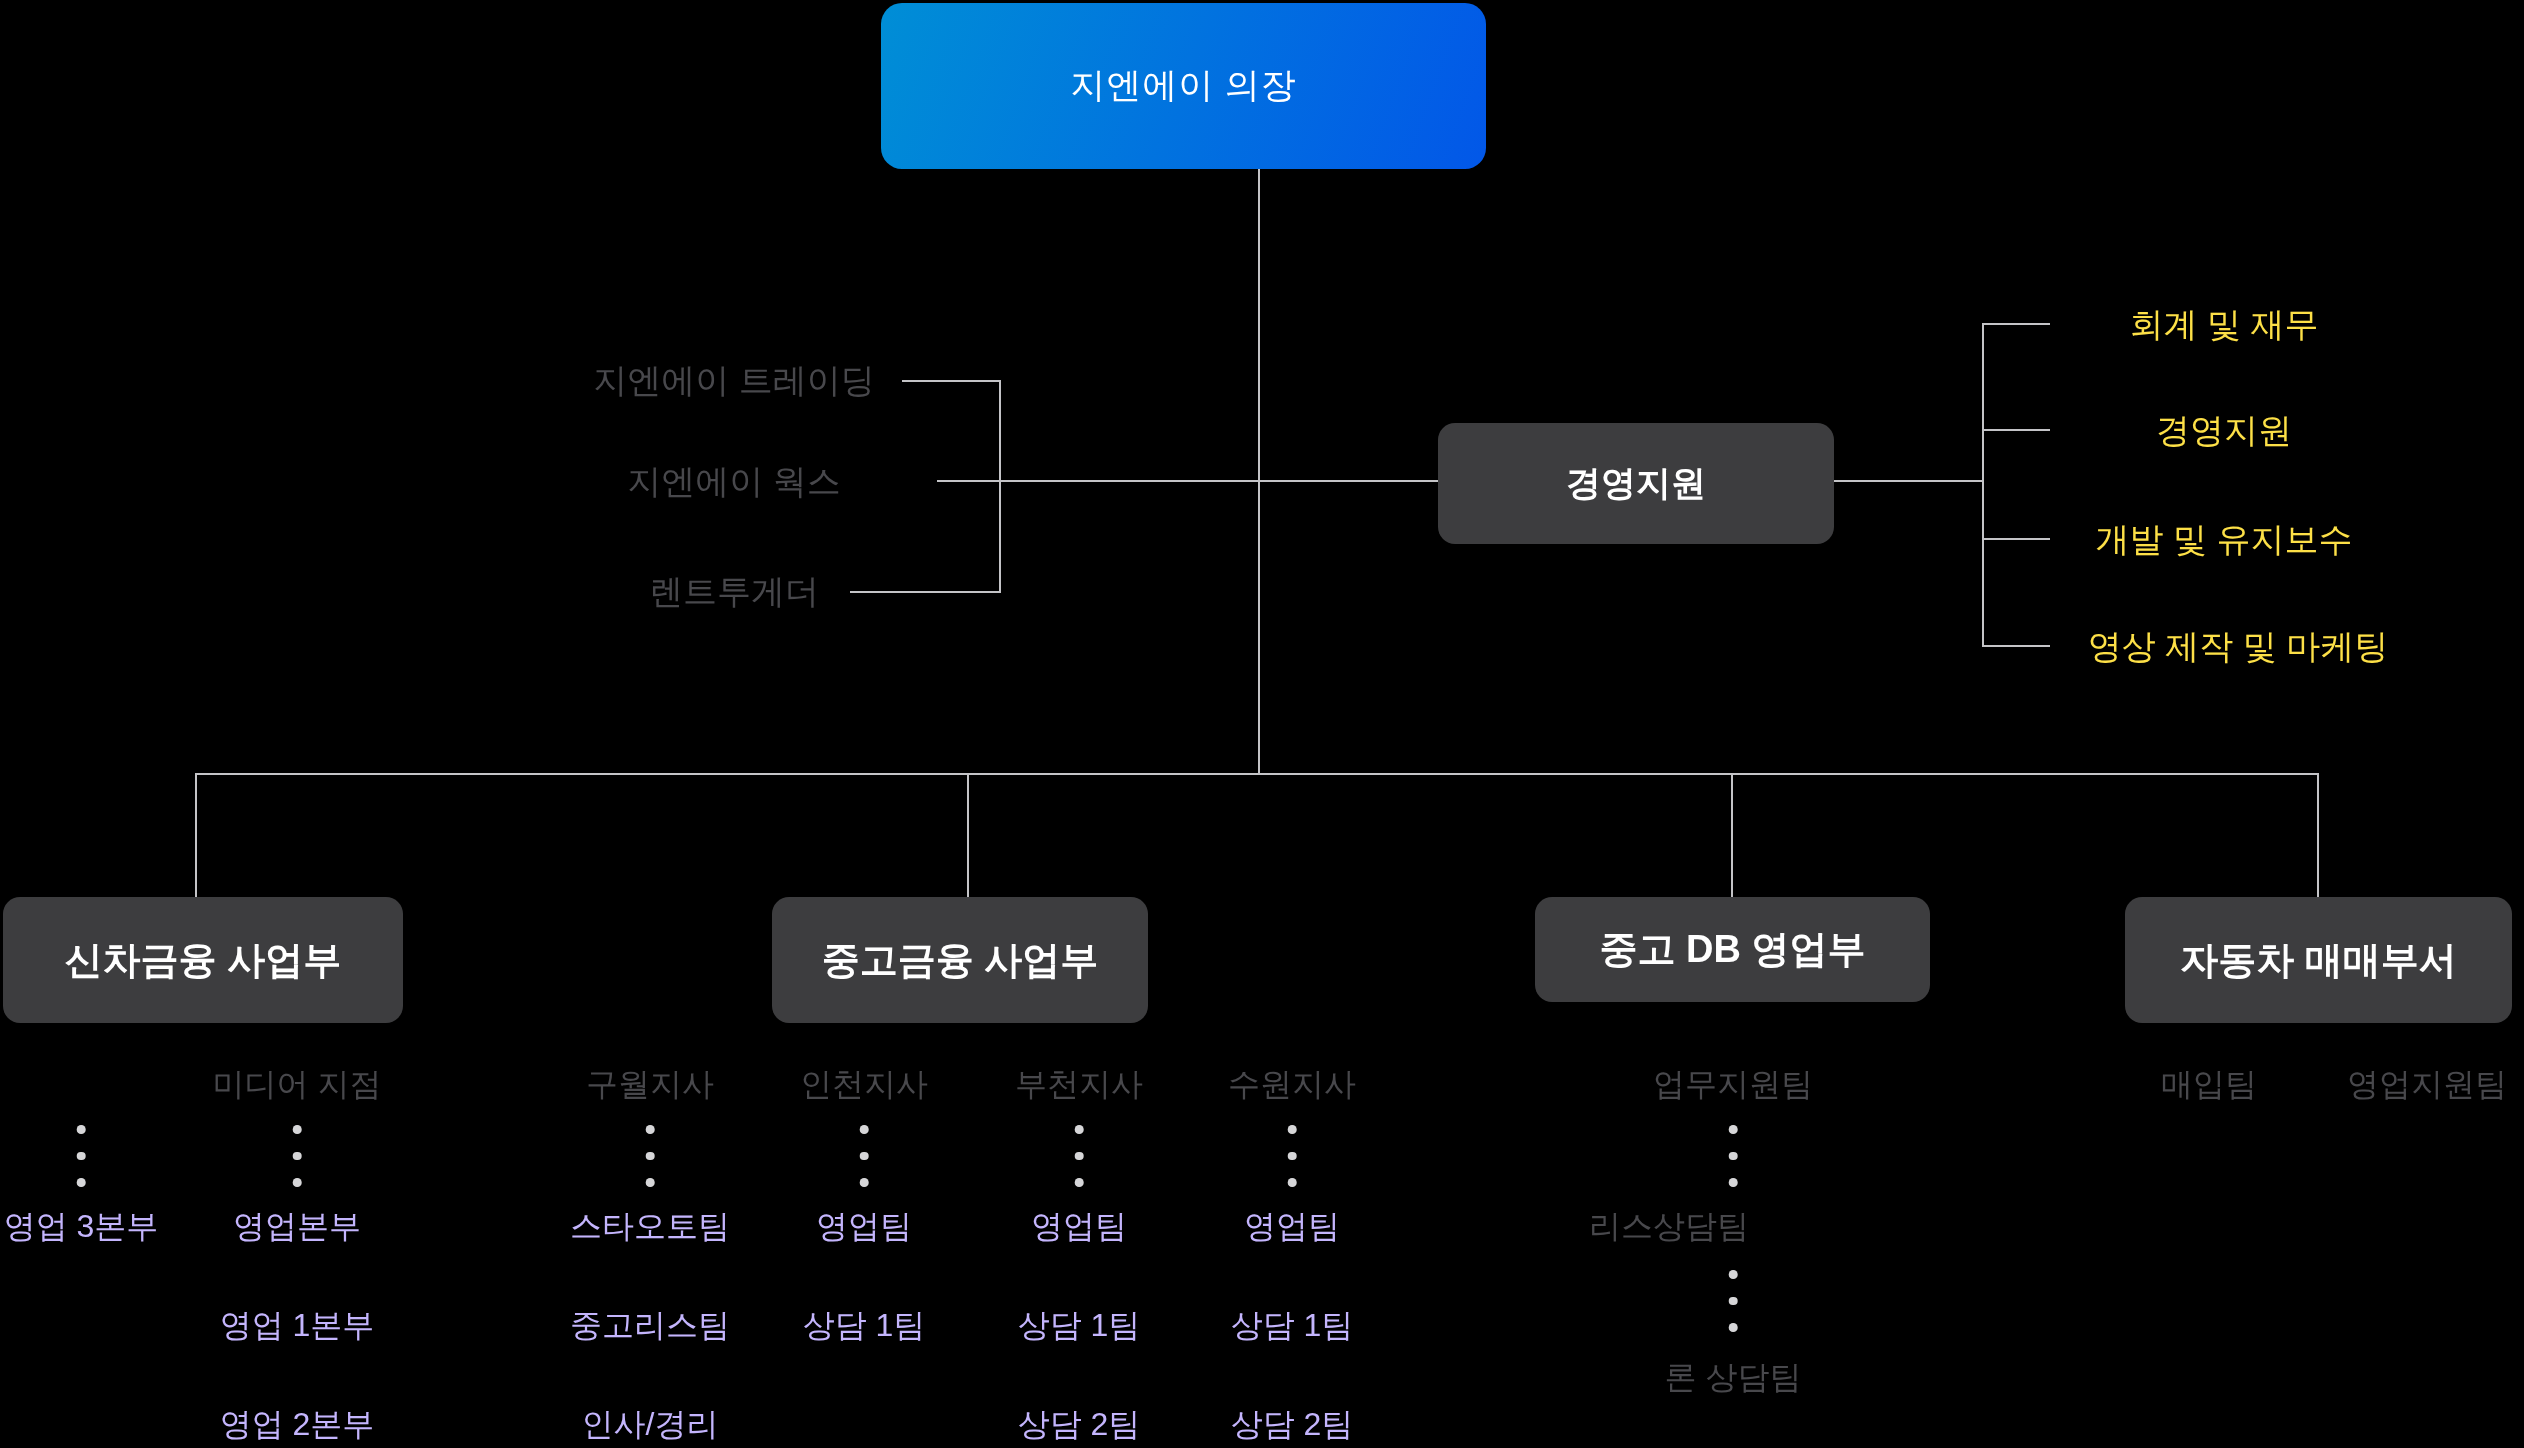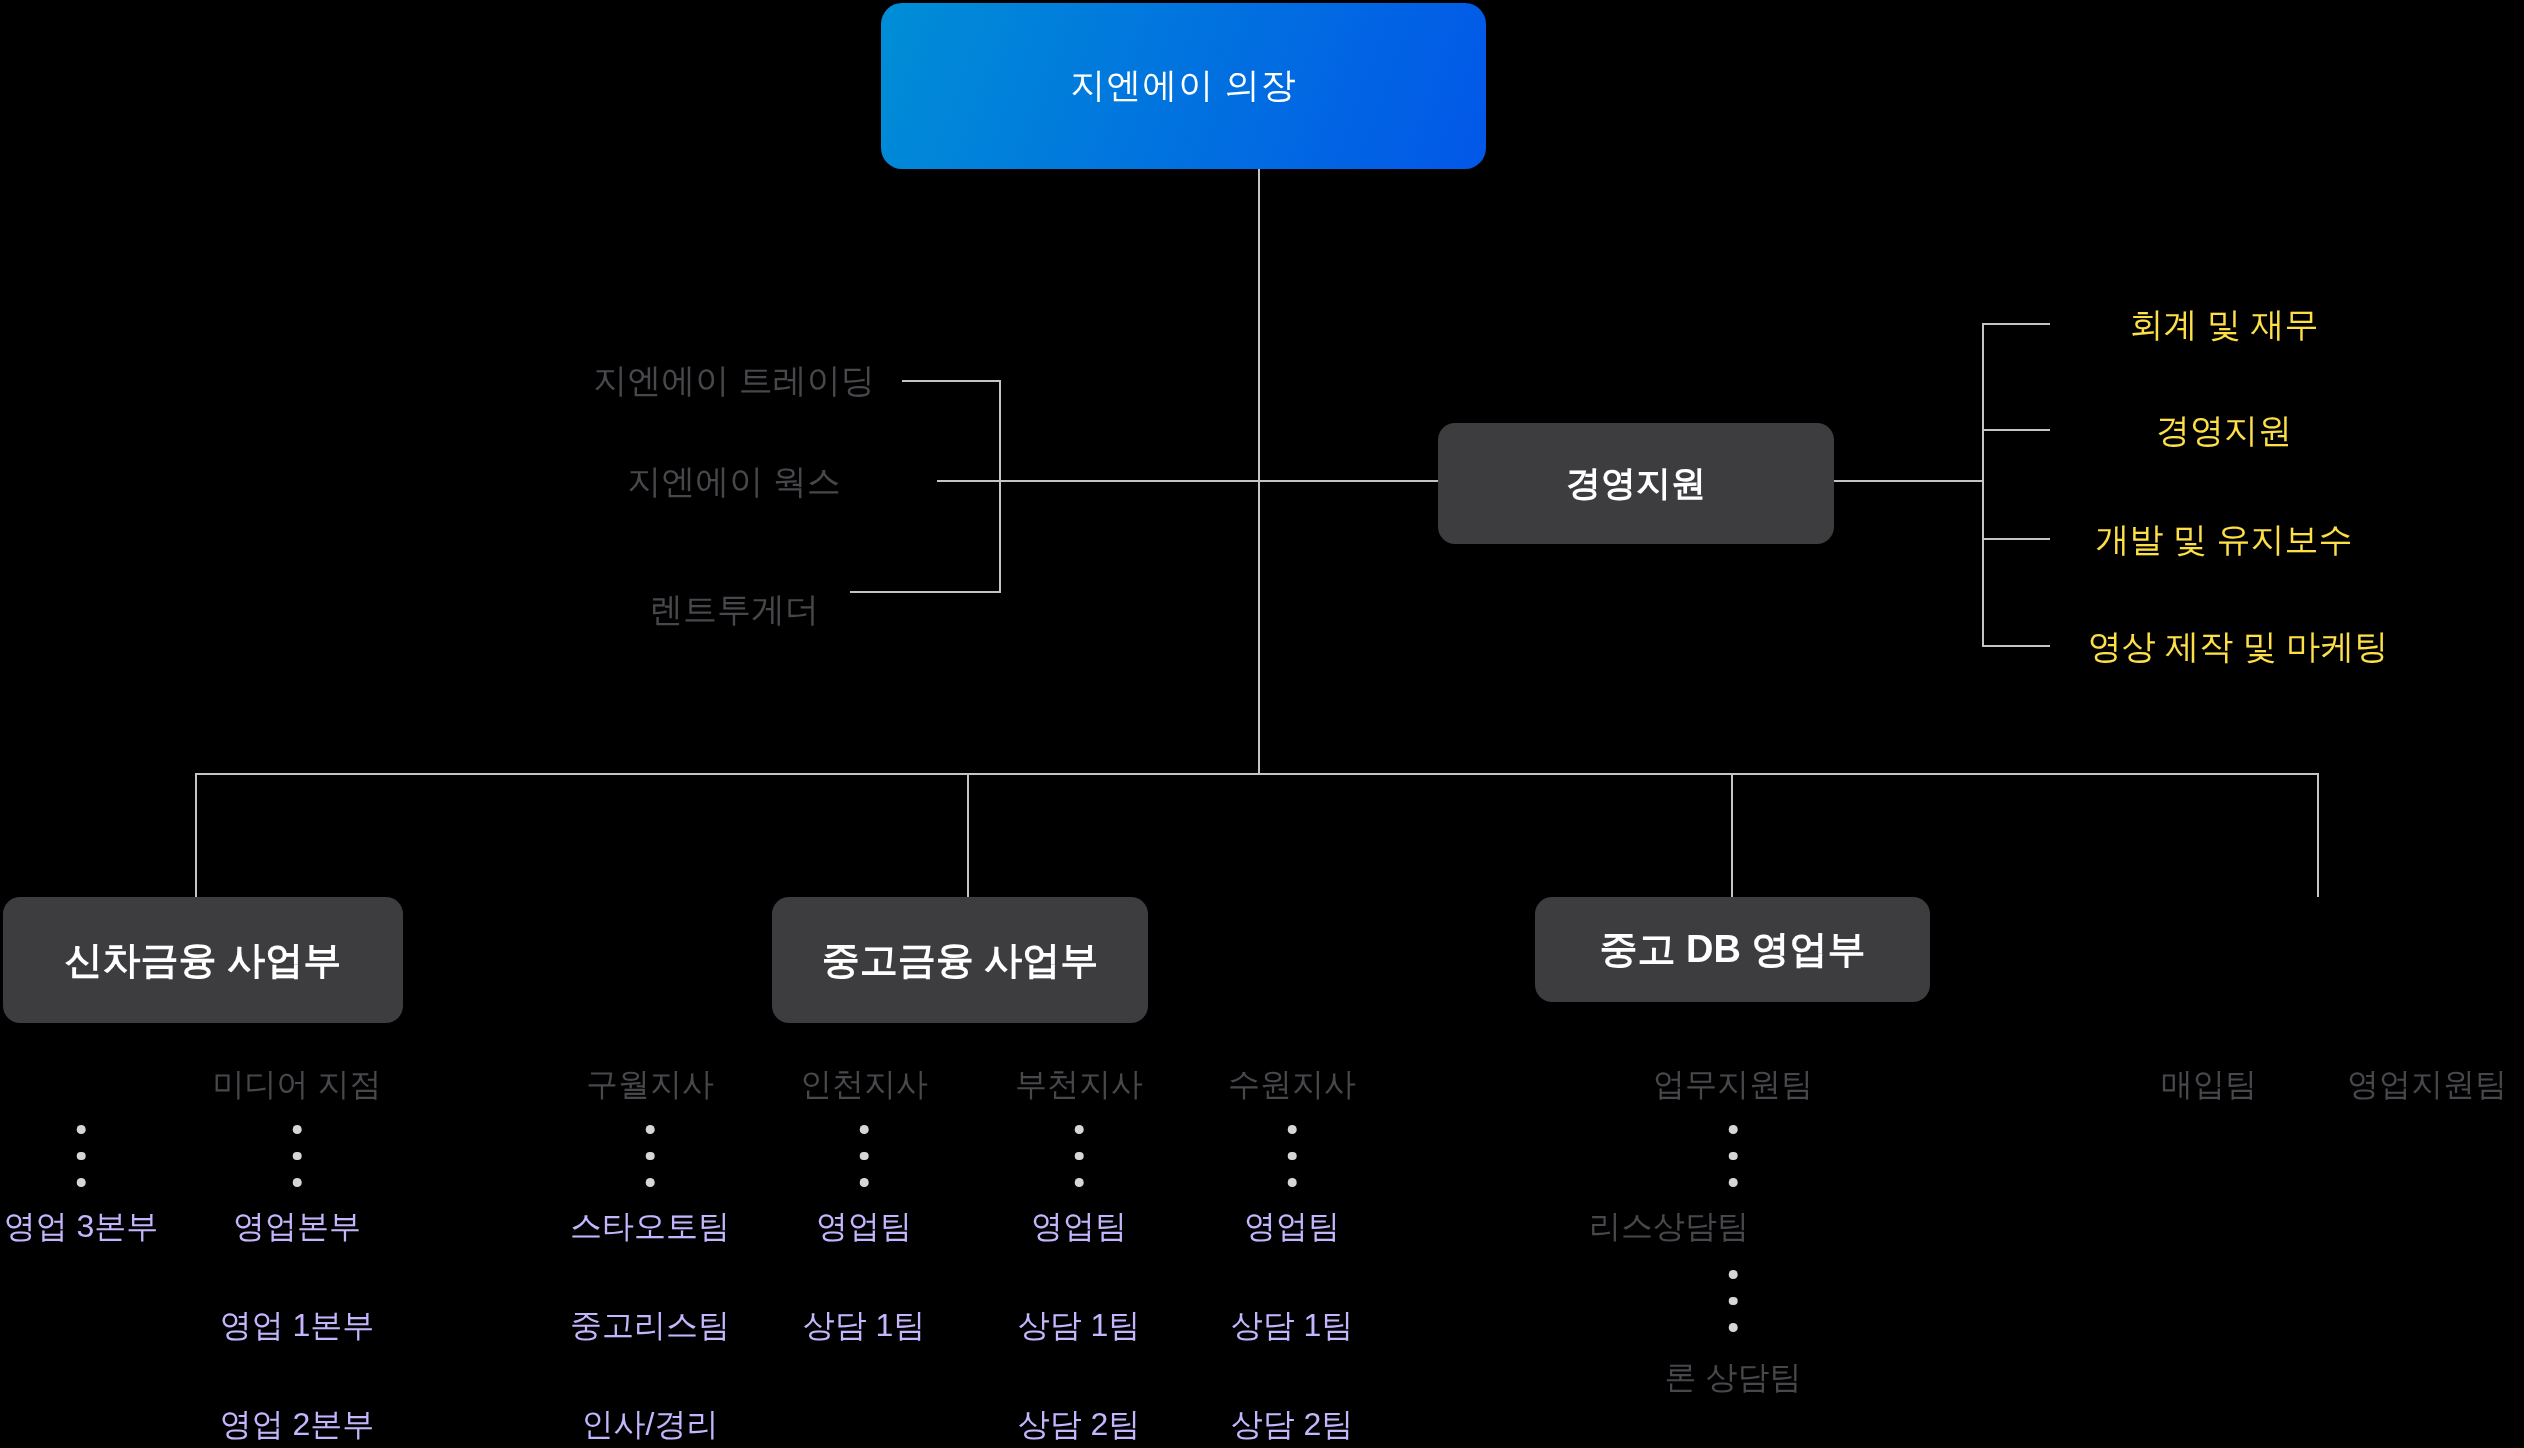--- a/index.html
+++ b/index.html
@@ -53,39 +53,42 @@
   <div class="line" style="left:967px;top:773px;width:1.9px;height:124px;"></div>
   <div class="line" style="left:1731px;top:773px;width:1.9px;height:124px;"></div>
   <div class="line" style="left:2317px;top:773px;width:1.9px;height:124px;"></div>
 
   <div class="node root-node">
     <span>지엔에이 의장</span>
   </div>
 
   <div class="lbl dim" style="left:734px;top:380px;">지엔에이 트레이딩</div>
   <div class="lbl dim" style="left:734px;top:481px;">지엔에이 웍스</div>
-  <div class="lbl dim" style="left:734px;top:609px;">렌트투게더</div>
+  <div class="lbl dim" style="left:734px;top:591px;">렌트투게더</div>
 
   <div class="node dept mgmt-node">
     <span>경영지원</span>
   </div>
 
   <div class="lbl dim2" style="left:2224px;top:324px;">회계 및 재무</div>
   <div class="lbl dim2" style="left:2224px;top:430px;">경영지원</div>
   <div class="lbl dim2" style="left:2224px;top:539px;">개발 및 유지보수</div>
   <div class="lbl dim2" style="left:2238px;top:646px;">영상 제작 및 마케팅</div>
 
   <div class="node dept d1">
     <span>신차금융 사업부</span>
   </div>
   <div class="node dept d2">
     <span>중고금융 사업부</span>
   </div>
   <div class="node dept d3">
     <span>중고 DB 영업부</span>
+  </div>
+  <div class="node dept d4">
+    <span>자동차 매매부서</span>
   </div>
 
   <div class="dots" style="left:81px;top:1156px;">
       <span></span>
       <span></span>
       <span></span>
     </div>
   <div class="lbl bright col-lbl" style="left:81px;top:1226px;">영업 3본부</div>
 
   <div class="lbl dim col-lbl" style="left:297px;top:1084px;">미디어 지점</div>

